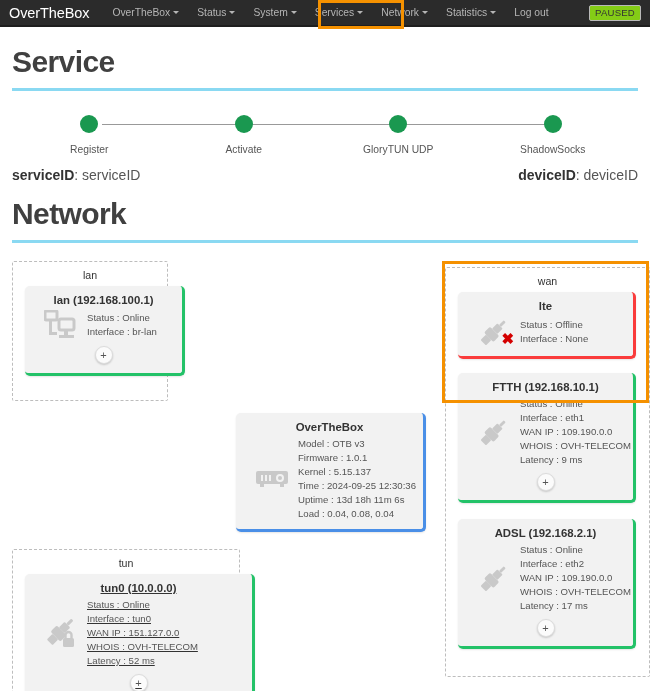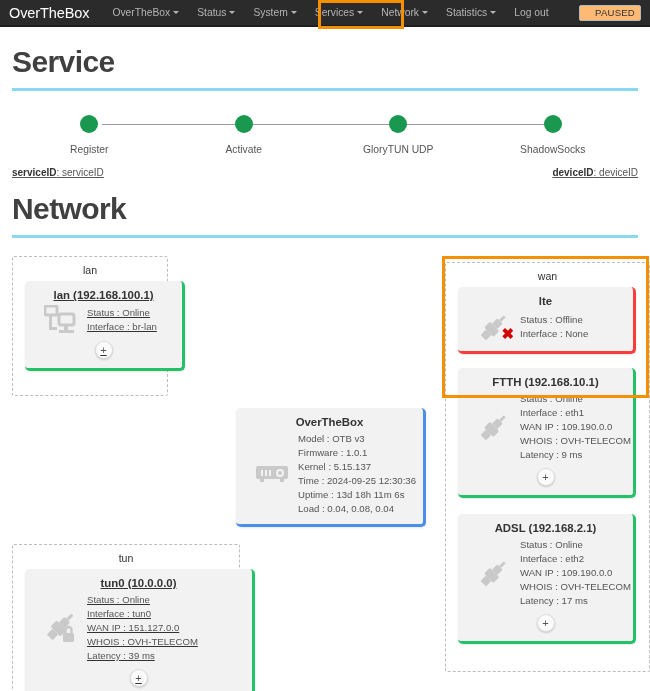--- a/index.html
+++ b/index.html
@@ -51,26 +51,26 @@
     position: absolute;
     left: 318px; top: 0px;
     width: 86px; height: 29px;
     border: 3px solid #f59100;
     pointer-events: none;
     z-index: 5;
   }
   .paused-badge {
     position: absolute;
     right: 9px; top: 5px;
-    background: #fdba74;
+    background: #84cc16;
     color: #333;
     border: 1px solid #b9b9b9;
     border-radius: 2px;
     font-size: 9.6px;
-    padding: 1px 5px 2px 15px;
+    padding: 1px 5px 2px 5px;
     letter-spacing: 0.2px;
   }
 
   
   .page { padding: 0 12px; }
   h1.section-title {
     font-size: 30px;
     font-weight: bold;
     color: #404040;
     letter-spacing: -0.6px;
@@ -115,24 +115,23 @@
   }
   .step-label {
     margin-top: 11px;
     font-size: 10.3px;
     color: #555;
     white-space: nowrap;
   }
   .id-row {
     display: flex;
     justify-content: space-between;
-    font-size: 10px;
+    font-size: 14px;
     color: #555;
     margin-top: 2px;
-    text-decoration: underline;
   }
   .id-row b { color: #333; }
 
   
   .network-area {
     position: relative;
     margin-top: 10px;
     height: 450px;
   }
 
@@ -280,21 +279,21 @@
 
   <div style="padding-top:14px;">
     <h1 class="section-title">Network</h1>
   </div>
   <div class="divider"></div>
 
   <div class="network-area">
 
     <div class="group-box" style="left:0px; top:8px; width:156px; height:140px;">
       <div class="group-label">lan</div>
-      <div class="card accent-green" style="margin:0 12px; width:160px;text-decoration:underline;">
+      <div class="card accent-green" style="margin:0 12px; width:160px;">
         <div class="card-title">lan (192.168.100.1)</div>
         <div class="card-body">
           <div class="card-icon">
             <svg width="34" height="30" viewBox="0 0 34 30" fill="#c9c9c9">
               <rect x="1" y="1" width="12" height="9" rx="1" fill="none" stroke="#c9c9c9" stroke-width="3"></rect>
               <rect x="15" y="9" width="15" height="11" rx="2" fill="none" stroke="#c9c9c9" stroke-width="3"></rect>
               <rect x="20" y="21" width="4" height="4"></rect>
               <rect x="15" y="25" width="15" height="3"></rect>
               <rect x="5" y="11" width="3" height="14"></rect>
               <rect x="5" y="22" width="8" height="3"></rect>
@@ -324,21 +323,21 @@
               </g>
               <rect x="21" y="22" width="11" height="9" rx="1.5"></rect>
               <path d="M23.5 22 v-3 a3 3 0 0 1 6 0 v3" fill="none" stroke="#c9c9c9" stroke-width="2.4"></path>
             </svg>
           </div>
           <div class="card-lines">
             <div>Status : Online</div>
             <div>Interface : tun0</div>
             <div>WAN IP : 151.127.0.0</div>
             <div>WHOIS : OVH-TELECOM</div>
-            <div>Latency : 39 ms</div>
+            <div>Latency : 52 ms</div>
           </div>
         </div>
         <div class="plus-btn">+</div>
       </div>
     </div>
 
     <div class="card accent-blue" style="position:absolute; left:224px; top:160px; width:190px;">
       <div class="card-title">OverTheBox</div>
       <div class="card-body">
         <div class="card-icon">

